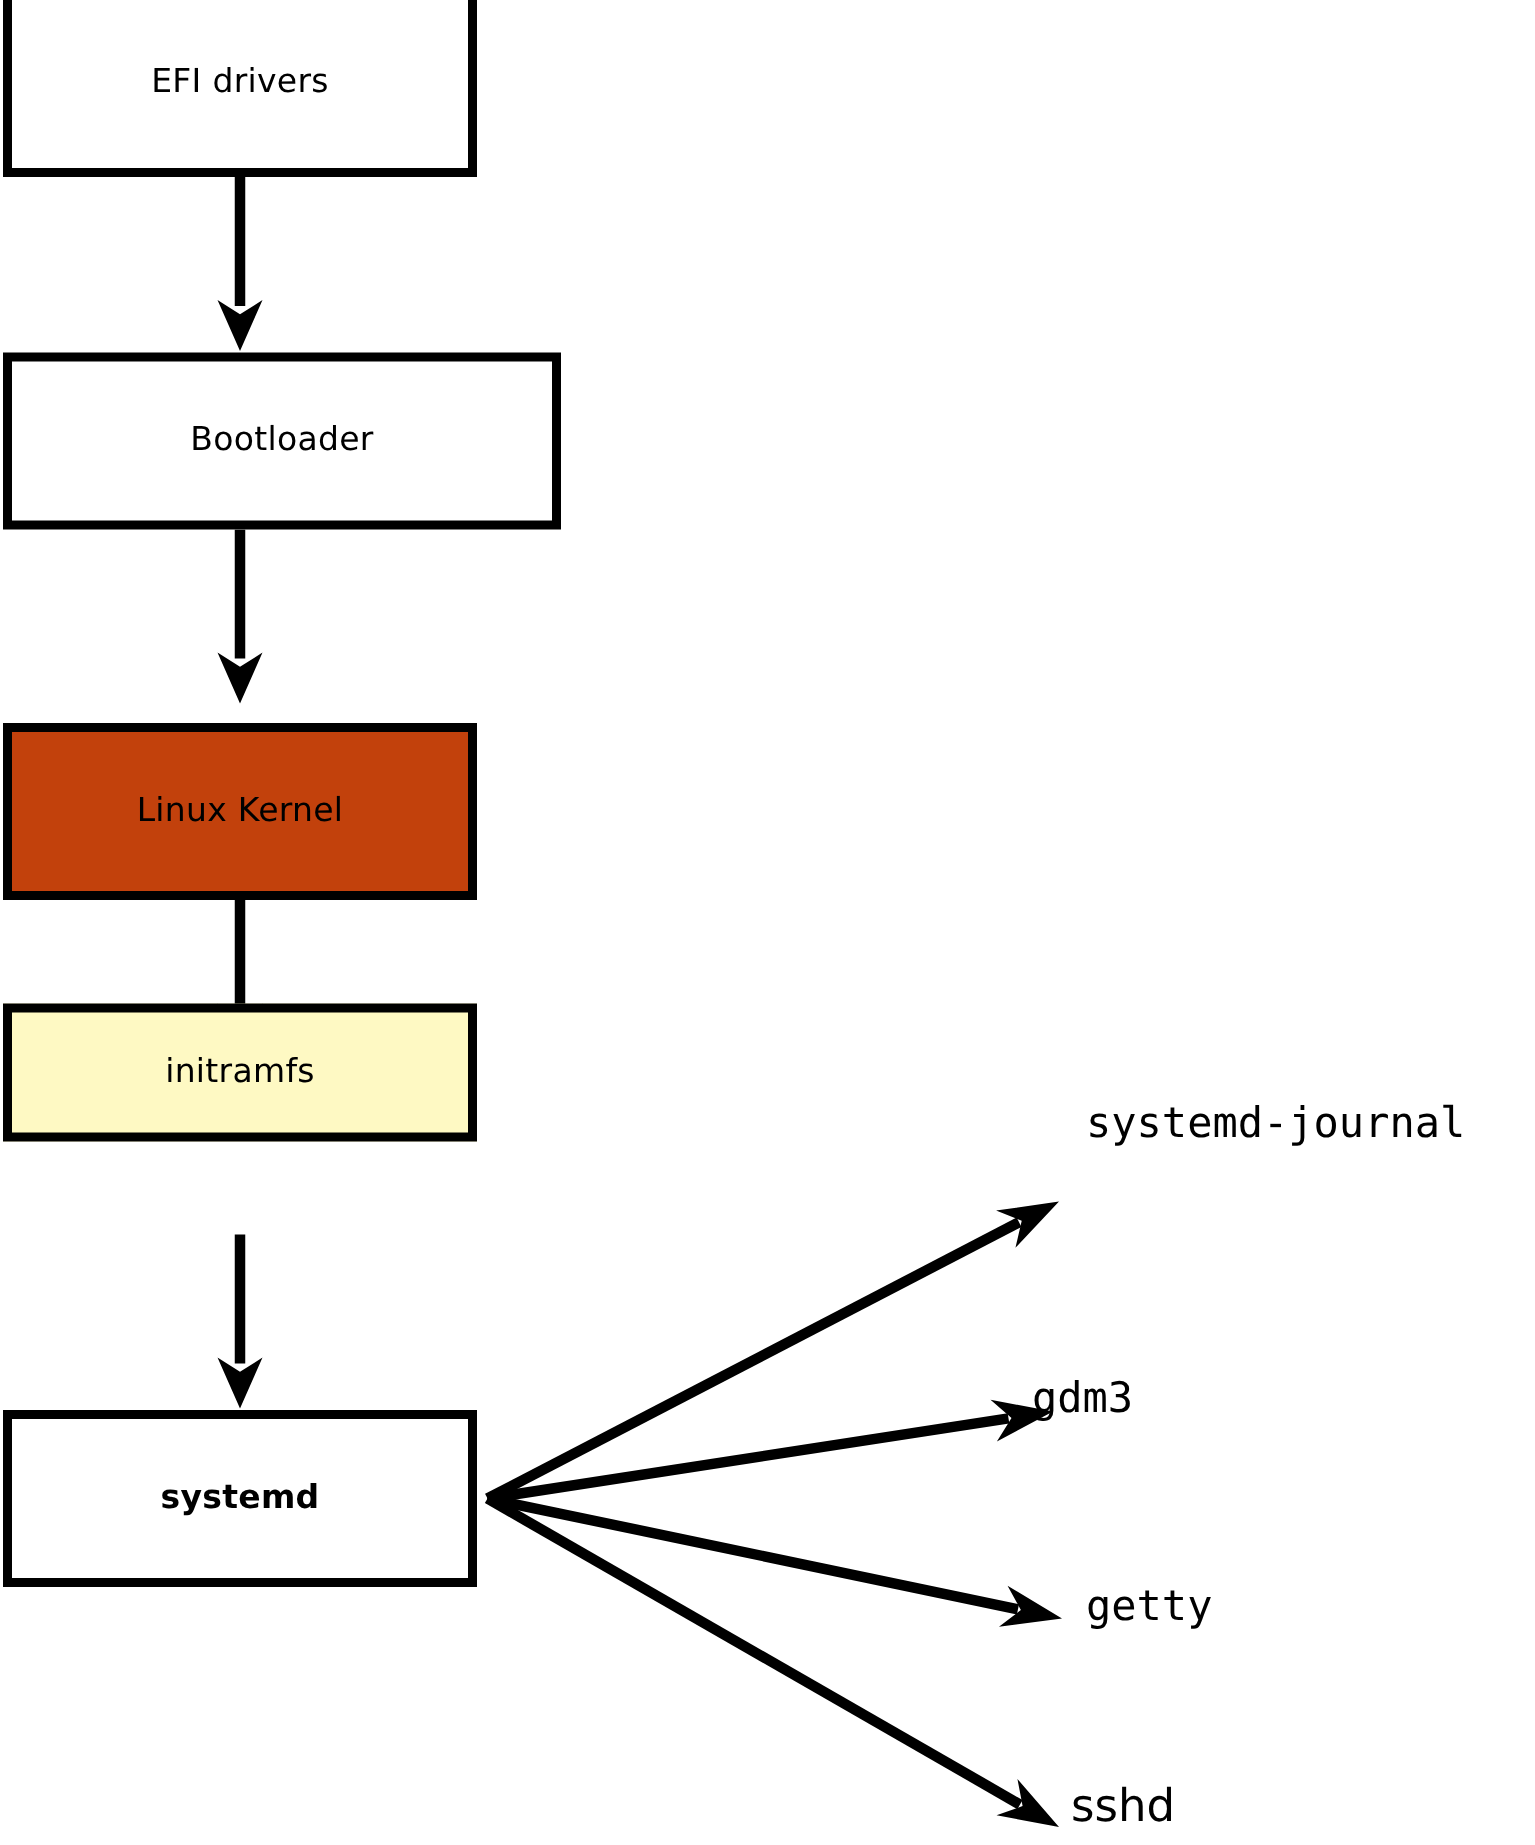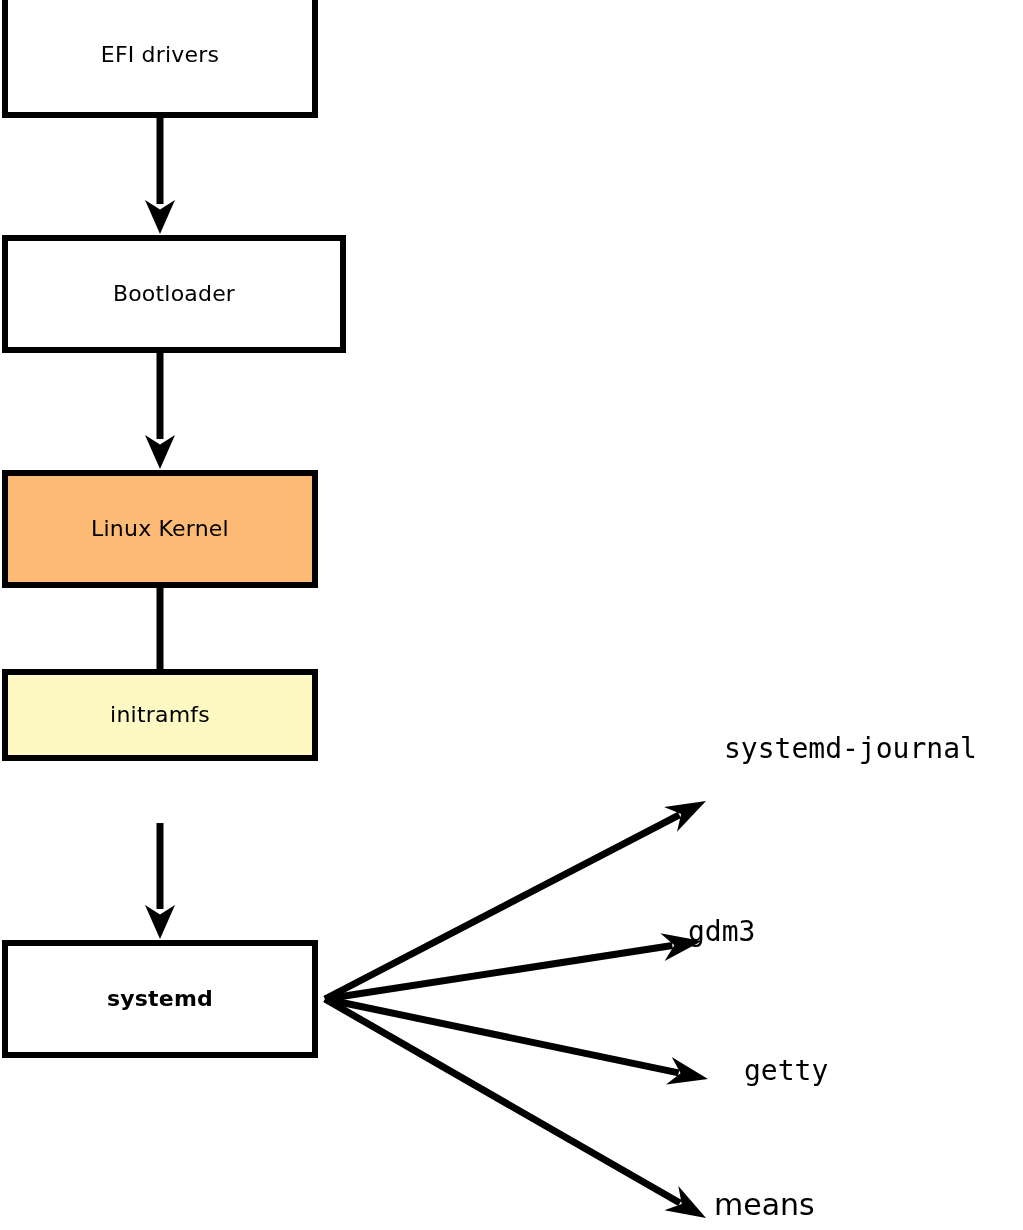--- a/index.html
+++ b/index.html
@@ -90,35 +90,35 @@
         <path d="M 708 1079 L 665.982537599686 1084.5256541185813 L 680.5915287846127 1073.2749929576214 L 671.7075446420646 1057.1171829031941 Z" fill="#000000"></path>
         <line x1="325" y1="999" x2="679.9905987156906" y2="1203.0497142224049" stroke="#000000" stroke-width="7"></line>
         <path d="M 706 1218 L 664.343998258043 1210.2040062292176 L 681.7245588013112 1204.0463999409112 L 678.2975983171318 1185.9285650305287 Z" fill="#000000"></path>
       </g>
   </svg>
 
   <div id="boxes-layer">
       <div class="node-box" style="left: 2px; top: -8px; width: 316px; height: 126px; border-color: rgb(0, 0, 0); background: rgb(255, 255, 255);">
         <span class="node-label">EFI drivers</span>
       </div>
-      <div class="node-box" style="left: 2px; top: 235px; width: 344px; height: 118px; border-color: rgb(0, 0, 0); background: rgb(255, 255, 255);">
+      <div class="node-box" style="left: 2px; top: 235px; width: 372px; height: 118px; border-color: rgb(0, 0, 0); background: rgb(255, 255, 255);">
         <span class="node-label">Bootloader</span>
       </div>
-      <div class="node-box" style="left: 2px; top: 470px; width: 316px; height: 118px; border-color: rgb(0, 0, 0); background: #fdba74;">
+      <div class="node-box" style="left: 2px; top: 482px; width: 316px; height: 118px; border-color: rgb(0, 0, 0); background: #c2410c;">
         <span class="node-label">Linux Kernel</span>
       </div>
       <div class="node-box" style="left: 2px; top: 669px; width: 316px; height: 92px; border-color: rgb(0, 0, 0); background: #fef9c3;">
         <span class="node-label">initramfs</span>
       </div>
       <div class="node-box" style="left: 2px; top: 940px; width: 316px; height: 118px; border-color: rgb(0, 0, 0); background: rgb(255, 255, 255); font-weight: bold;">
         <span class="node-label">systemd</span>
       </div>
     </div>
 
   <div id="labels-layer">
       <div class="leaf-label mono" style="left: 724px; top: 735px;">systemd-journal</div>
       <div class="leaf-label mono" style="left: 688px; top: 918px;">gdm3</div>
-      <div class="leaf-label mono" style="left: 724px; top: 1057px; margin-left: 20px;">getty</div>
-      <div class="leaf-label sans" style="left: 714px; top: 1190px;">means</div>
+      <div class="leaf-label mono" style="left: 724px; top: 1057px;">getty</div>
+      <div class="leaf-label sans" style="left: 714px; top: 1190px;">sshd</div>
     </div>
 
 
 </div>
 
 </body></html>

